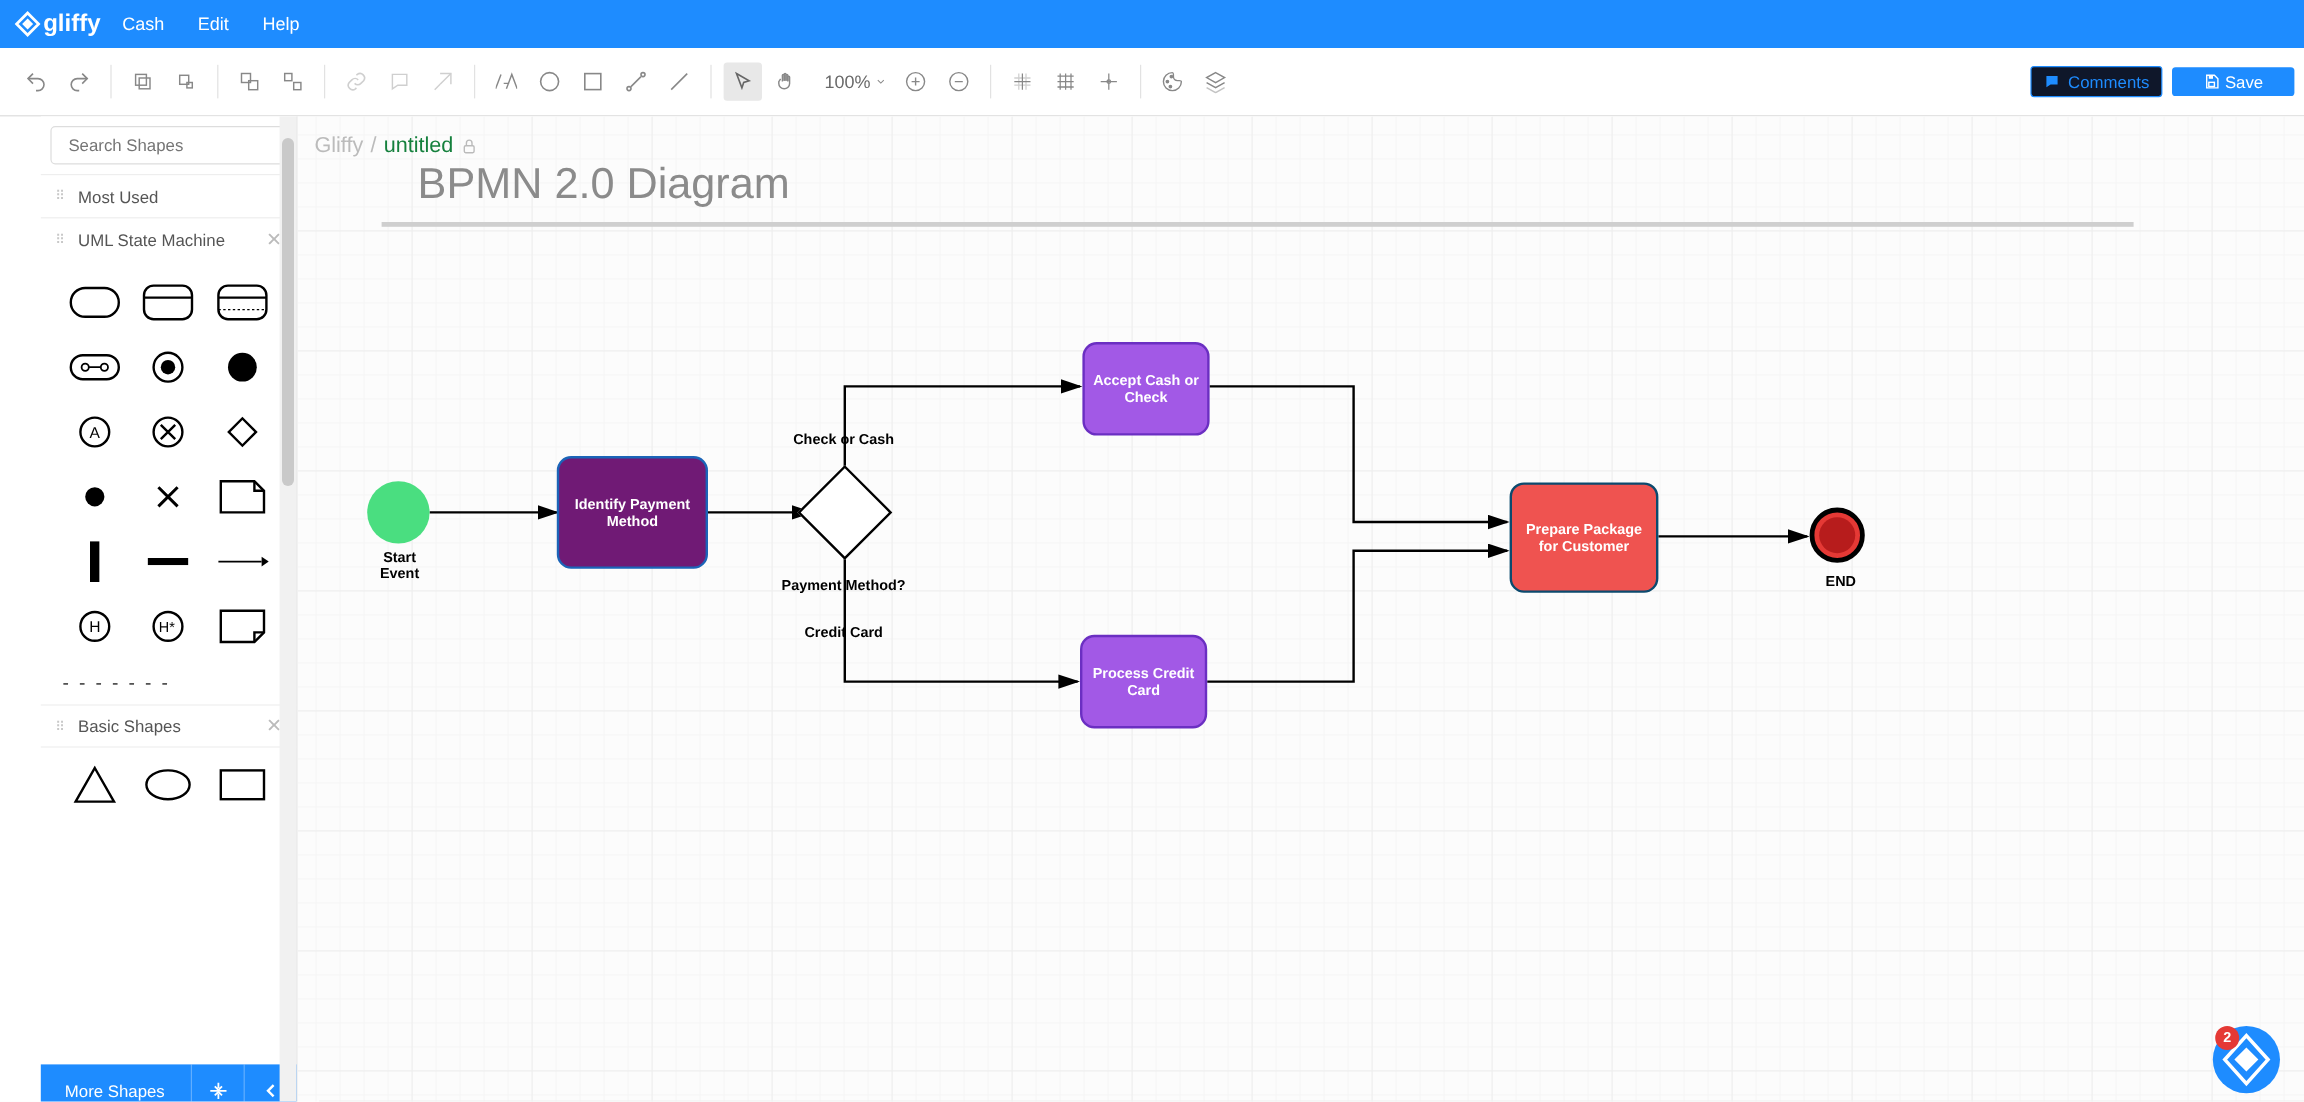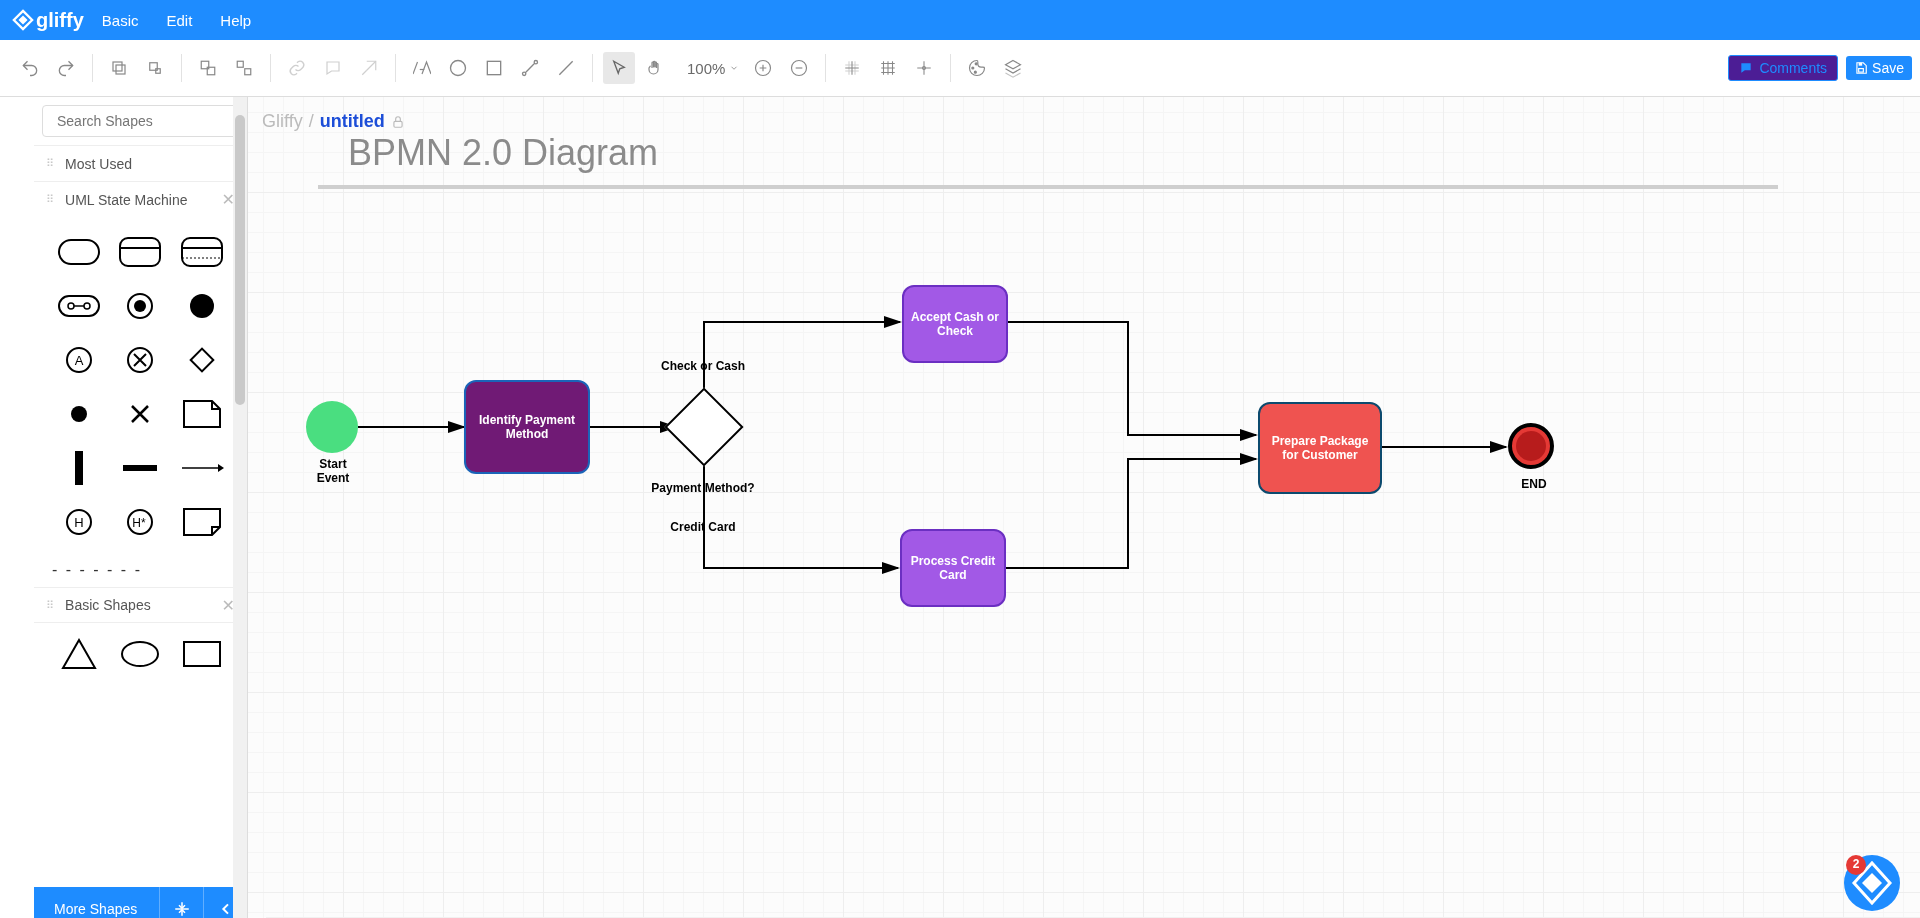--- a/index.html
+++ b/index.html
@@ -12,39 +12,39 @@
   .top-right { margin-left:auto; display:flex; align-items:center; gap:18px; font-size:15px; }
   .upgrade-btn { background:#fff; color:#1e8cff; padding:4px 12px; border-radius:3px; font-weight:500; cursor:pointer; }
   .user-icon { width:26px; height:26px; background:#5faaff; border-radius:2px; display:flex; align-items:flex-end; justify-content:center; }
   .toolbar { height:57px; border-bottom:1px solid #ddd; display:flex; align-items:center; padding:0 8px; }
   .tool-group { display:flex; align-items:center; gap:4px; padding:0 6px; }
   .tool-sep { width:1px; height:28px; background:#e2e2e2; margin:0 4px; }
   .tool-btn { width:32px; height:32px; display:flex; align-items:center; justify-content:center; cursor:pointer; border-radius:3px; color:#6a6a6a; }
   .tool-btn.selected { background:#e8e8e8; }
   .zoom-label { font-size:15px; color:#6a6a6a; padding:0 4px; display:flex; align-items:center; gap:4px;}
   .toolbar-right { margin-left:auto; display:flex; gap:8px; align-items:center; }
-  .btn-outline { border:1px solid #1e8cff; color:#1e8cff; padding:4px 10px; border-radius:3px; font-size:14px; display:flex; align-items:center; gap:6px; cursor:pointer; background:#4c1d95;}
-  .btn-solid { background:#1e8cff; color:#fff; padding:4px 8px; border-radius:3px; font-size:14px; display:flex; align-items:center; gap:4px; cursor:pointer;}
+  .btn-outline { border:1px solid #1e8cff; color:#1e8cff; padding:4px 10px; border-radius:3px; font-size:14px; display:flex; align-items:center; gap:6px; cursor:pointer; background:#0f172a;}
+  .btn-solid { background:#1e8cff; color:#fff; padding:4px 26px; border-radius:3px; font-size:14px; display:flex; align-items:center; gap:4px; cursor:pointer;}
   .main { display:flex; height:calc(918px - 84px);padding-left:34px; }
   .sidebar { width:214px; border-right:1px solid #ddd; display:flex; flex-direction:column; background:#fff; position:relative;}
   .sidebar-scrollpad { position:absolute; right:0; top:0; width:14px; height:100%; background:#f1f1f1;}
   .sidebar-scroll-thumb { position:absolute; right:2px; top:18px; width:10px; height:290px; background:#c9c9c9; border-radius:5px;}
   .search-box { margin:8px; border:1px solid #ddd; border-radius:4px; height:32px; display:flex; align-items:center; padding:0 8px; gap:6px; color:#888;}
   .search-box input { border:none; outline:none; flex:1; font-size:14px; background:transparent; color:#555;}
   .shape-cat { display:flex; align-items:center; height:36px; padding:0 12px; font-size:14px; color:#555; cursor:pointer; gap:10px; border-top:1px solid #eee;}
   .shape-cat .close-x { margin-left:auto; color:#bbb; font-size:16px;}
   .shape-grid { display:grid; grid-template-columns:repeat(3,1fr); gap:12px 8px; padding:14px 18px 10px 18px;}
   .shape-cell { height:42px; display:flex; align-items:center; justify-content:center; cursor:grab;}
   .shape-dashed-row { padding:8px 18px; color:#333; letter-spacing:2px;}
   .sidebar-bottom { margin-top:auto; height:44px; background:#1e8cff; color:#fff; display:flex; align-items:center; font-size:14px;}
   .sidebar-bottom .more { flex:1; padding-left:20px;}
   .sidebar-bottom .iconcell { width:44px; height:44px; display:flex; align-items:center; justify-content:center; border-left:1px solid rgba(255,255,255,.3);}
   .canvas-wrap { flex:1; position:relative; overflow:hidden; background:#fcfcfc;}
   .breadcrumb { position:absolute; left:14px; top:14px; font-size:18px; color:#bbb; display:flex; align-items:center; gap:6px; z-index:5;}
-  .breadcrumb .doc { color:#1d4ed8; font-weight:700;}
+  .breadcrumb .doc { color:#15803d; font-weight:400;}
   .grid-bg { position:absolute; inset:0;
     background-image:
       linear-gradient(#eee 1px, transparent 1px),
       linear-gradient(90deg,#eee 1px, transparent 1px),
       linear-gradient(#f5f5f5 1px, transparent 1px),
       linear-gradient(90deg,#f5f5f5 1px, transparent 1px);
     background-size: 100px 100px,100px 100px,20px 20px,20px 20px;
     background-position: -5px -5px,-5px -5px,-5px -5px,-5px -5px;
   }
   .diagram-title { position:absolute; left:100px; top:35px; font-size:36px; color:#8b8b8b; font-weight:400; z-index:3;}
@@ -69,21 +69,21 @@
 
 <div class="topbar">
   <div class="logo">
     <svg width="22" height="22" viewBox="0 0 24 24" fill="none">
         <path d="M12 2 L22 12 L12 22 L2 12 Z" stroke="#fff" stroke-width="2.5" fill="none"></path>
         <path d="M12 7 L17 12 L12 17 L7 12 Z" fill="#fff"></path>
       </svg>
     <span>gliffy</span>
   </div>
   <div class="menu">
-    <span class="menu-item">Basic</span>
+    <span class="menu-item">Cash</span>
     <span class="menu-item">Edit</span>
     <span class="menu-item">Help</span>
   </div>
 </div>
 
 <div class="toolbar">
   <div class="tool-group">
     <div class="tool-btn">
         <svg width="20" height="20" viewBox="0 0 24 24" fill="none" stroke="#888" stroke-width="1.6">
           <path d="M9 14l-5-5 5-5"></path>

